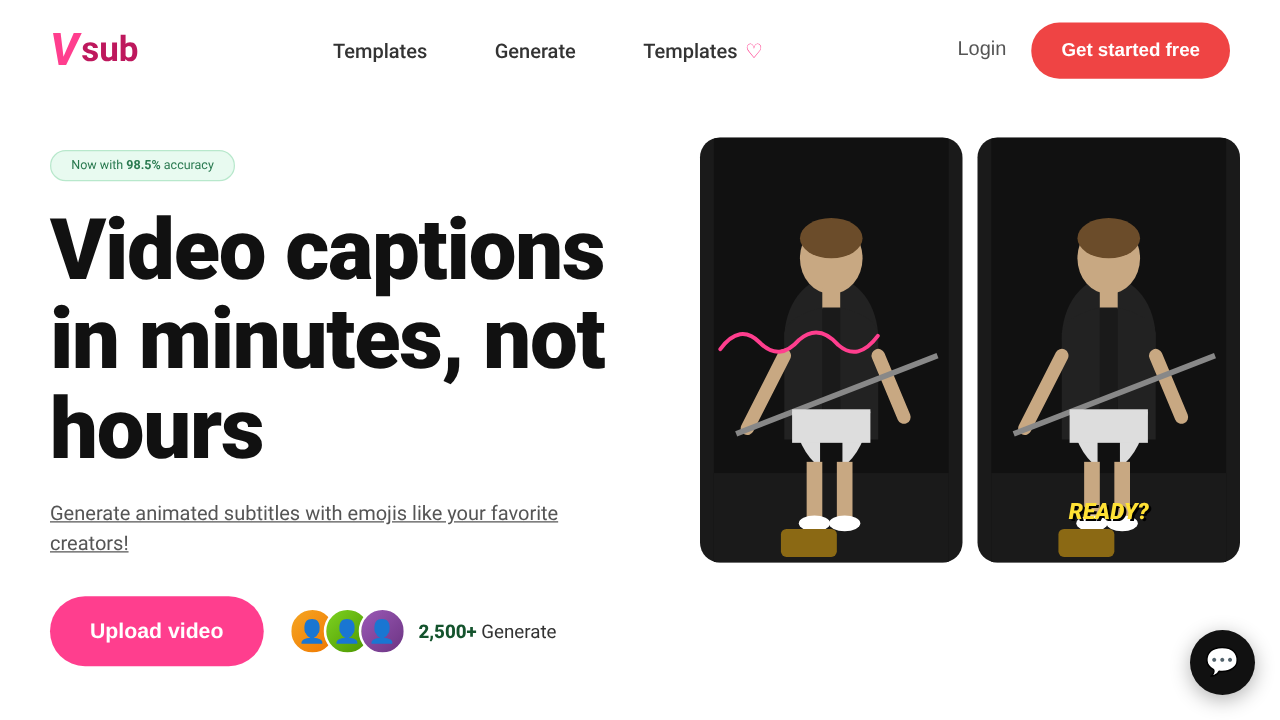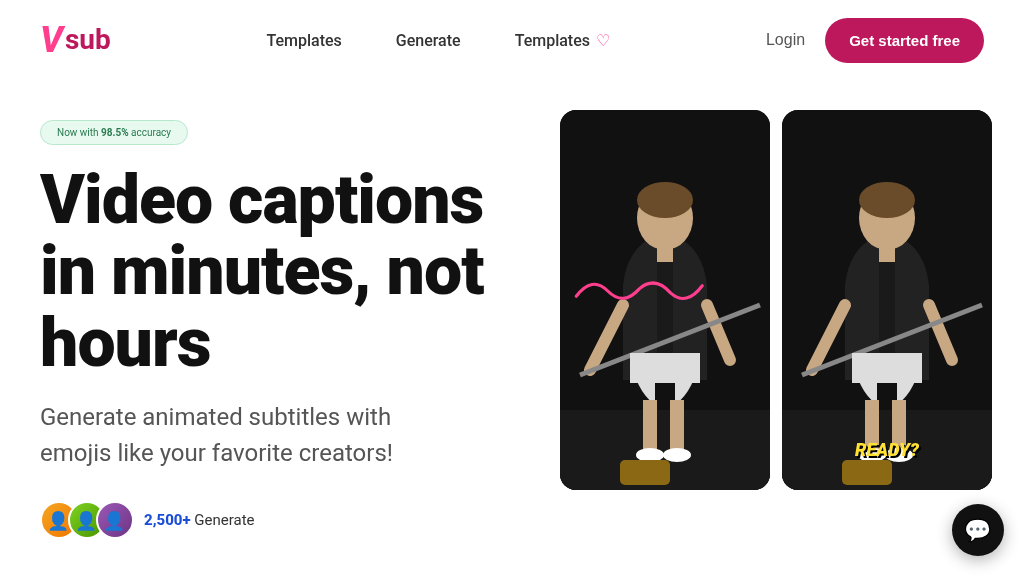--- a/index.html
+++ b/index.html
@@ -79,21 +79,21 @@
     .login-btn {
       color: #555;
       font-size: 16px;
       font-weight: 500;
       cursor: pointer;
       background: none;
       border: none;
     }
 
     .get-started-btn {
-      background: #be185d;
+      background: #ef4444;
       color: #fff;
       border: none;
       border-radius: 30px;
       padding: 14px 24px;
       font-size: 15px;
       font-weight: 600;
       cursor: pointer;
       white-space: nowrap;
     }
 
@@ -131,25 +131,26 @@
     .hero-title {
       font-size: 68px;
       font-weight: 900;
       color: #111;
       line-height: 1.05;
       margin-bottom: 20px;
       letter-spacing: -1px;
     }
 
     .hero-subtitle {
-      font-size: 24px;
+      font-size: 16px;
       color: #555;
       line-height: 1.5;
       margin-bottom: 30px;
       max-width: 420px;
+      text-decoration: underline;
     }
 
     .hero-cta-row {
       display: flex;
       align-items: center;
       gap: 20px;
     }
 
     .upload-btn {
       background: #ff3e8e;
@@ -202,33 +203,33 @@
     .avatar-2::after { content: '👤'; font-size: 18px; }
     .avatar-3::after { content: '👤'; font-size: 18px; }
 
     .creators-text {
       font-size: 15px;
       color: #333;
     }
 
     .creators-count {
       font-weight: 800;
-      color: #1d4ed8;
+      color: #14532d;
     }
 
     
     .hero-right {
       display: flex;
       gap: 12px;
       padding-top: 0;
     }
 
     .video-card {
       width: 210px;
-      height: 380px;
+      height: 340px;
       border-radius: 16px;
       overflow: hidden;
       position: relative;
       background: #1a1a1a;
     }
 
     
     .video-svg {
       width: 100%;
       height: 100%;
@@ -303,20 +304,21 @@
       <span>Now with </span><strong>98.5%</strong><span> accuracy</span>
     </div>
     <h1 class="hero-title">
       <span>Video captions</span><br>
       <span>in minutes, not</span><br>
       <span>hours</span>
     </h1>
     <p class="hero-subtitle">Generate animated subtitles with emojis like your favorite creators!</p>
 
     <div class="hero-cta-row">
+      <button class="upload-btn">Upload video</button>
 
       <div class="creators-row">
         <div class="avatar-stack">
           <div class="avatar avatar-1"></div>
           <div class="avatar avatar-2"></div>
           <div class="avatar avatar-3"></div>
         </div>
         <span class="creators-text">
           <strong class="creators-count">2,500+</strong><span> Generate</span>
         </span>

